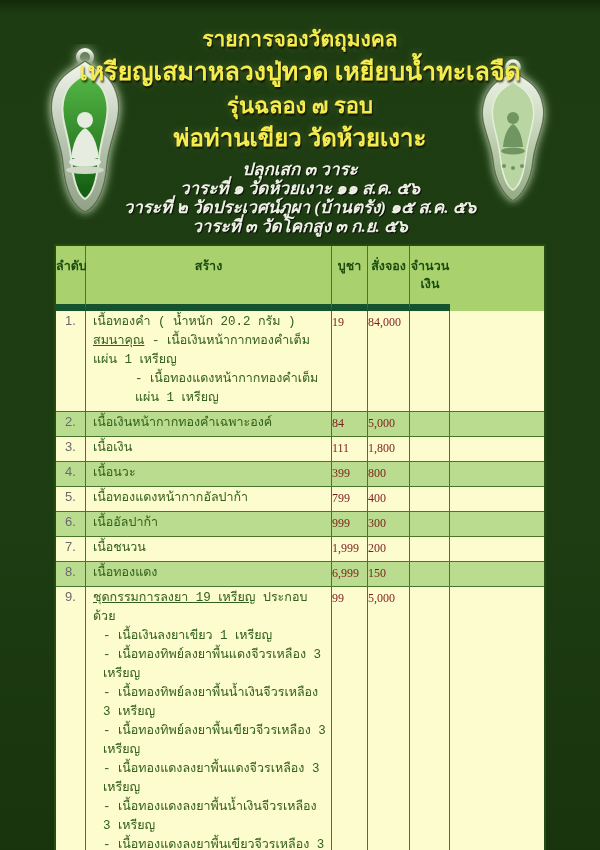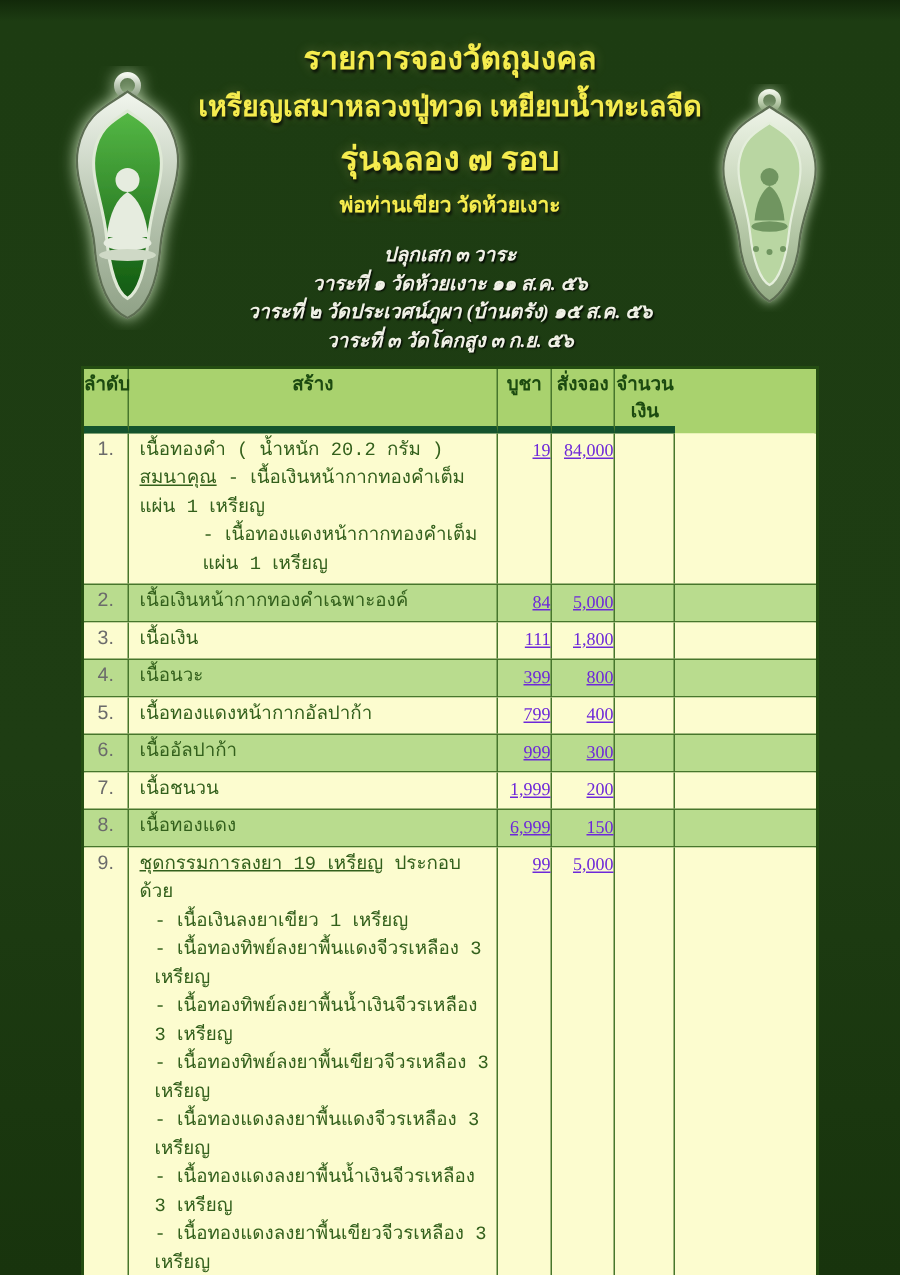--- a/index.html
+++ b/index.html
@@ -12,61 +12,61 @@
     overflow:hidden;
   }
   
   .header{position:relative;z-index:2;text-align:center;padding-top:24px;}
   .title{
     color:var(--c-title);
     font-weight:bold;
     text-shadow:1px 2px 2px rgba(0,0,0,.75),0 0 8px rgba(255,240,140,.25);
   }
   .t0{font-size:21px;line-height:30px;}
-  .t1{font-size:19px;line-height:36px;text-align:center;}
+  .t1{font-size:25px;line-height:36px;text-align:center;}
   .t2{font-size:22px;line-height:32px;}
-  .t3{font-size:14px;line-height:32px;}
+  .t3{font-size:24px;line-height:32px;}
   .consecration{margin-top:6px;}
   .cline{
     color:var(--c-white);
     font-weight:bold;font-style:italic;
-    font-size:13px;line-height:19px;
+    font-size:17px;line-height:19px;
     text-shadow:1px 1px 1px rgba(0,0,0,.8);
   }
   
   .amulet{position:absolute;z-index:1;}
   .amulet-left{left:32px;top:44px;width:106px;height:176px;}
   .amulet-right{left:464px;top:56px;width:98px;height:152px;}
   
   .table{
     width:488px;margin:8px auto 0 auto;
     border:2px solid #244d12;
     background:#fcfccf;
     box-shadow:0 0 0 1px #5d8c3a inset;
   }
   .trow,.thead{display:grid;grid-template-columns:30px 246px 36px 42px 40px 1fr;}
   .thead{
     background:#a9d26e;color:#1c4a10;font-weight:bold;
     font-size:12.5px;line-height:18px;text-align:center;
   }
-  .hcell{border-right:1px solid #47762c;border-bottom:5px solid #14532d;padding:1px 0;}
+  .hcell{border-right:1px solid #47762c;border-bottom:7px solid #14532d;padding:11px 0;}
   .hcell:last-child{border-right:none;}
   .trow{border-bottom:1px solid #47762c;}
   .trow:last-child{border-bottom:none;}
   .cream{background:#fcfccf;}
   .green{background:#b9dc8e;}
   .cell{border-right:1px solid #47762c;}
   .cell:last-child{border-right:none;}
   .c-no{font-family:"Liberation Sans",sans-serif;color:#6b6b6b;font-size:13px;text-align:center;padding-top:2px;}
   .c-item{font-size:12.5px;color:#33601c;padding:2px 4px 3px 7px;font-family:Liberation Mono, monospace;}
   .iline{line-height:19px;}
   .ind1{padding-left:42px;}
   .ind2{padding-left:10px;}
   .u{text-decoration:underline;}
-  .c-made,.c-price{text-align:right;color:#6d28d9;font-size:12px;padding-top:3px;line-height:16px;text-decoration:underline;}
+  .c-made,.c-price{text-align:left;color:#7f1d1d;font-size:12px;padding-top:3px;line-height:16px;}
 </style>
 </head>
 <body>
 
 <div class="page">
 
   <div class="amulet amulet-left">
     <svg viewBox="0 0 106 176" width="106" height="176">
       <defs>
         <linearGradient id="silv" x1="0" y1="0" x2="0" y2="1">

